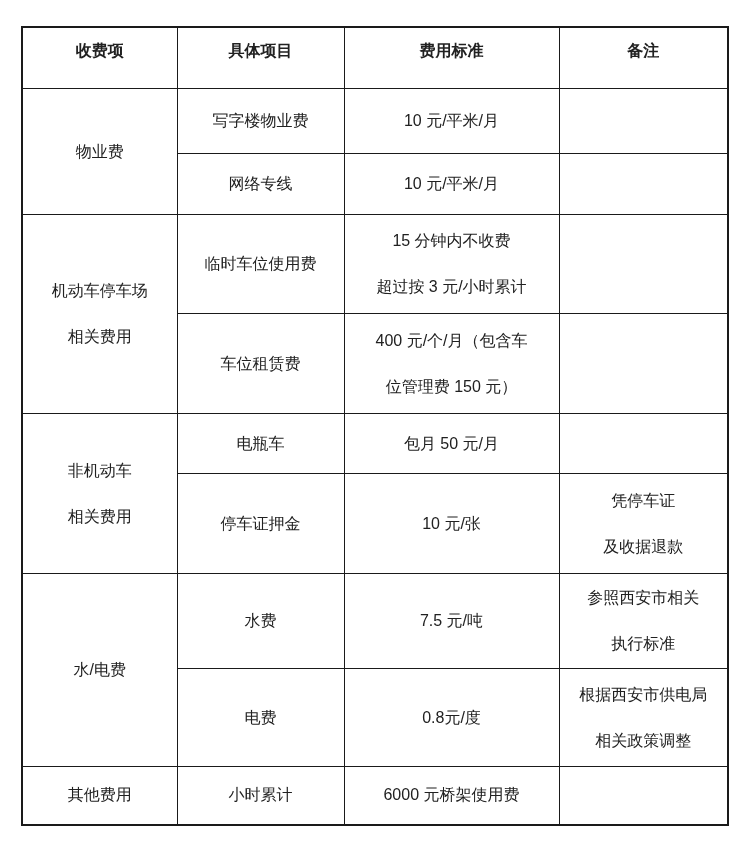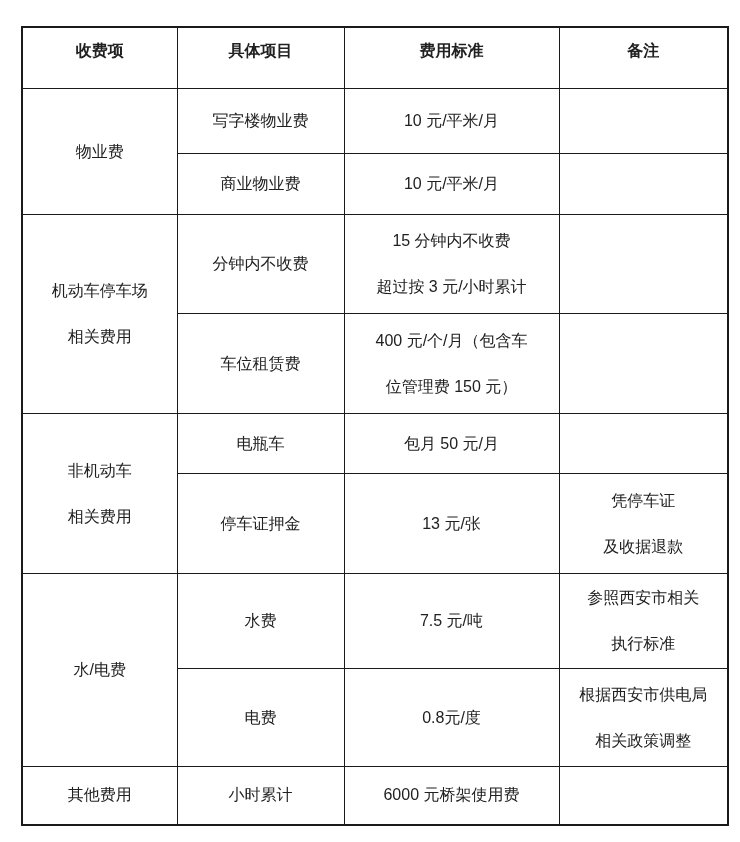--- a/index.html
+++ b/index.html
@@ -59,50 +59,50 @@
   </thead>
   <tbody>
 
     <tr style="height:65px">
       <td rowspan="2">物业费</td>
       <td>写字楼物业费</td>
       <td>10 元/平米/月</td>
       <td></td>
     </tr>
     <tr style="height:61px">
-      <td>商业物业费</td>
+      <td>网络专线</td>
       <td>10 元/平米/月</td>
       <td></td>
     </tr>
 
     <tr style="height:99px">
       <td rowspan="2">机动车停车场
 相关费用</td>
-      <td>分钟内不收费</td>
+      <td>临时车位使用费</td>
       <td>15 分钟内不收费
 超过按 3 元/小时累计</td>
       <td></td>
     </tr>
     <tr style="height:100px">
       <td>车位租赁费</td>
       <td>400 元/个/月（包含车
 位管理费 150 元）</td>
       <td></td>
     </tr>
 
     <tr style="height:60px">
       <td rowspan="2">非机动车
 相关费用</td>
       <td>电瓶车</td>
       <td>包月 50 元/月</td>
       <td></td>
     </tr>
     <tr style="height:100px">
       <td>停车证押金</td>
-      <td>13 元/张</td>
+      <td>10 元/张</td>
       <td>凭停车证
 及收据退款</td>
     </tr>
 
     <tr style="height:95px">
       <td rowspan="2">水/电费</td>
       <td>水费</td>
       <td>7.5 元/吨</td>
       <td>参照西安市相关
 执行标准</td>

